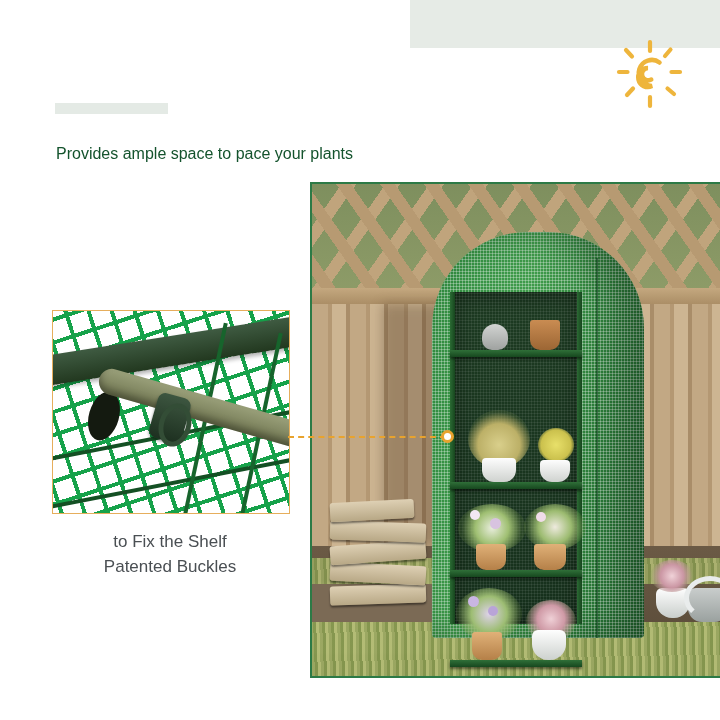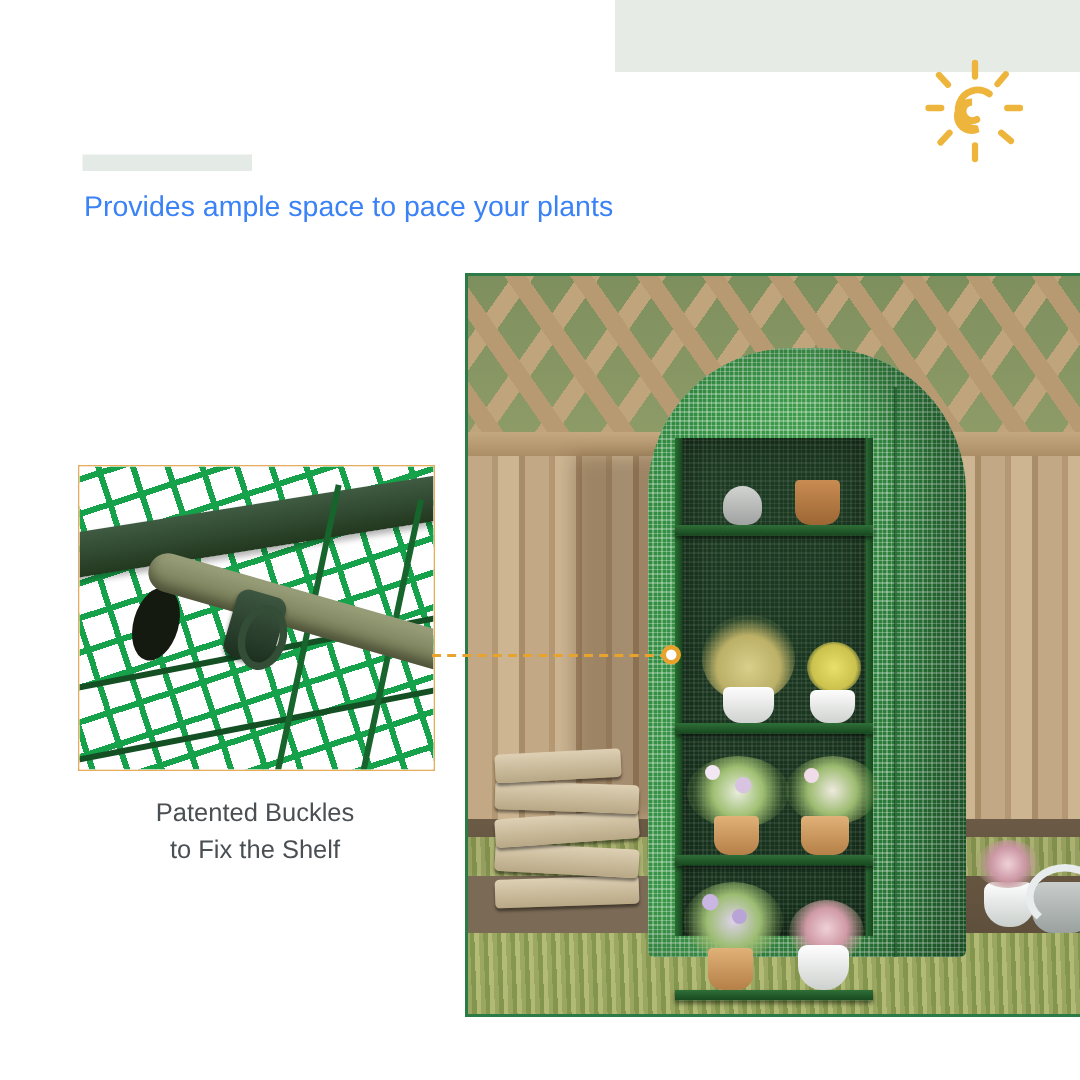--- a/index.html
+++ b/index.html
@@ -55,23 +55,23 @@
     position: absolute;
     left: 55px;
     top: 103px;
     width: 113px;
     height: 11px;
     background: #e4eae5;
   }
   .subhead {
     position: absolute;
     left: 56px;
-    top: 127px;
-    font-size: 19px;
-    color: #3b82f6;
+    top: 144px;
+    font-size: 16px;
+    color: #14532d;
     line-height: 1.3;
     white-space: nowrap;
   }
 
   
   .photo-frame {
     position: absolute;
     left: 310px;
     top: 182px;
     width: 420px;
@@ -503,20 +503,20 @@
       <div class="grid-wire" style="left:150px; top:10px; width:4px; height:200px; transform:rotate(12deg); background:#17642c;"></div>
       <div class="grid-wire" style="left:206px; top:20px; width:4px; height:190px; transform:rotate(12deg); background:#17642c;"></div>
       <div class="tube-end"></div>
       <div class="tube"></div>
       <div class="buckle"></div>
       <div class="buckle-ring"></div>
     </div>
   </div>
 
   <div class="inset-caption">
+    <div>to Fix the Shelf</div>
     <div>Patented Buckles</div>
-    <div>to Fix the Shelf</div>
   </div>
 
   <div class="connector"></div>
   <div class="connector-dot"></div>
 
 </div>
 
 </body></html>

